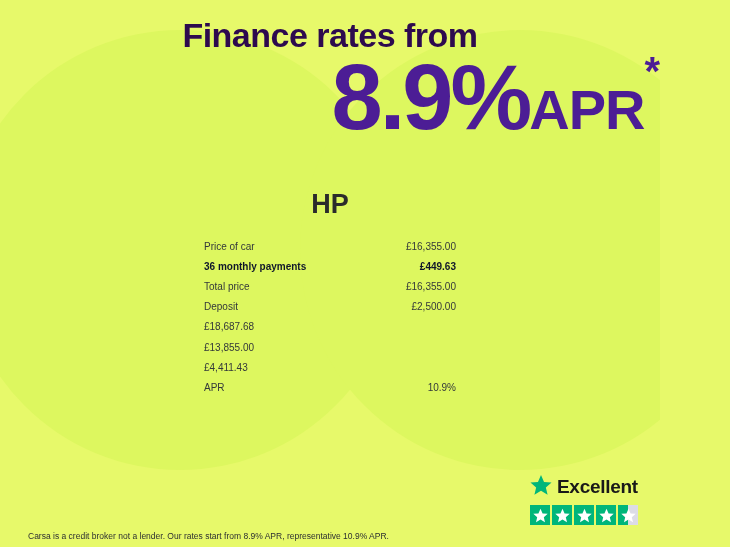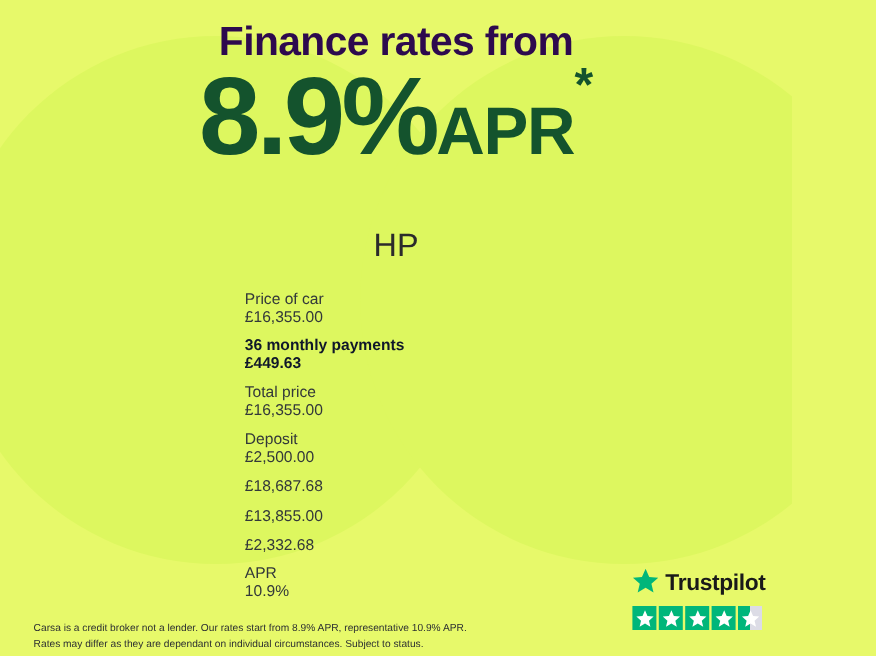--- a/index.html
+++ b/index.html
@@ -46,22 +46,22 @@
   }
   .headline {
     text-align: center;
     color: #2d0a4e;
     font-size: 34px;
     font-weight: bold;
     letter-spacing: -0.5px;
     padding-top: 16px;
   }
   .rate-line {
-    text-align: center;
-    color: #14532d;
+    text-align: right;
+    color: #4c1d95;
     white-space: nowrap;
     margin-top: -4px;
   }
   .rate-big {
     font-size: 92px;
     font-weight: bold;
     letter-spacing: -3px;
     line-height: 1;
   }
   .rate-apr {
@@ -73,35 +73,34 @@
   .rate-star {
     font-size: 40px;
     font-weight: bold;
     vertical-align: top;
     line-height: 1;
   }
   .product-title {
     text-align: center;
     color: #2b2b2b;
     font-size: 27px;
-    font-weight: normal;
+    font-weight: bold;
     margin-top: 46px;
   }
   .table {
     width: 252px;
     margin: 16px auto 0 auto;
   }
   .row {
     display: flex;
     justify-content: space-between;
     align-items: baseline;
-    font-size: 13px;
+    font-size: 10px;
     color: #33383a;
     padding: 4.6px 0;
-    flex-direction: column;
   }
   .row .label {
     text-align: left;
   }
   .row .value {
     text-align: right;
   }
   .row.highlight .label,
   .row.highlight .value {
     font-weight: bold;
@@ -185,41 +184,40 @@
         <span class="label">Deposit</span>
         <span class="value">£2,500.00</span>
       </div>
       <div class="row">
         <span class="value">£18,687.68</span>
       </div>
       <div class="row">
         <span class="value">£13,855.00</span>
       </div>
       <div class="row">
-        <span class="value">£2,332.68</span>
+        <span class="value">£4,411.43</span>
       </div>
       <div class="row">
         <span class="label">APR</span>
         <span class="value">10.9%</span>
       </div>
     </div>
 
     <div class="disclaimer">
       <div>Carsa is a credit broker not a lender. Our rates start from 8.9% APR, representative 10.9% APR.</div>
-      <div>Rates may differ as they are dependant on individual circumstances. Subject to status.</div>
     </div>
 
     <div class="trustpilot">
       <div class="tp-head">
         <span>
           <svg width="22" height="22" viewBox="0 0 24 24">
               <polygon points="12,1 15.3,8.6 23.5,9.3 17.3,14.7 19.2,22.7 12,18.4 4.8,22.7 6.7,14.7 0.5,9.3 8.7,8.6" fill="#00b67a"></polygon>
             </svg>
         </span>
-        <span class="tp-name">Trustpilot</span>
+        <span class="tp-name">Excellent</span>
       </div>
       <div class="tp-stars">
         <span class="tp-star">
           <svg width="15" height="15" viewBox="0 0 24 24">
               <polygon points="12,1 15.3,8.6 23.5,9.3 17.3,14.7 19.2,22.7 12,18.4 4.8,22.7 6.7,14.7 0.5,9.3 8.7,8.6" fill="#ffffff"></polygon>
             </svg>
         </span>
         <span class="tp-star">
           <svg width="15" height="15" viewBox="0 0 24 24">
               <polygon points="12,1 15.3,8.6 23.5,9.3 17.3,14.7 19.2,22.7 12,18.4 4.8,22.7 6.7,14.7 0.5,9.3 8.7,8.6" fill="#ffffff"></polygon>

